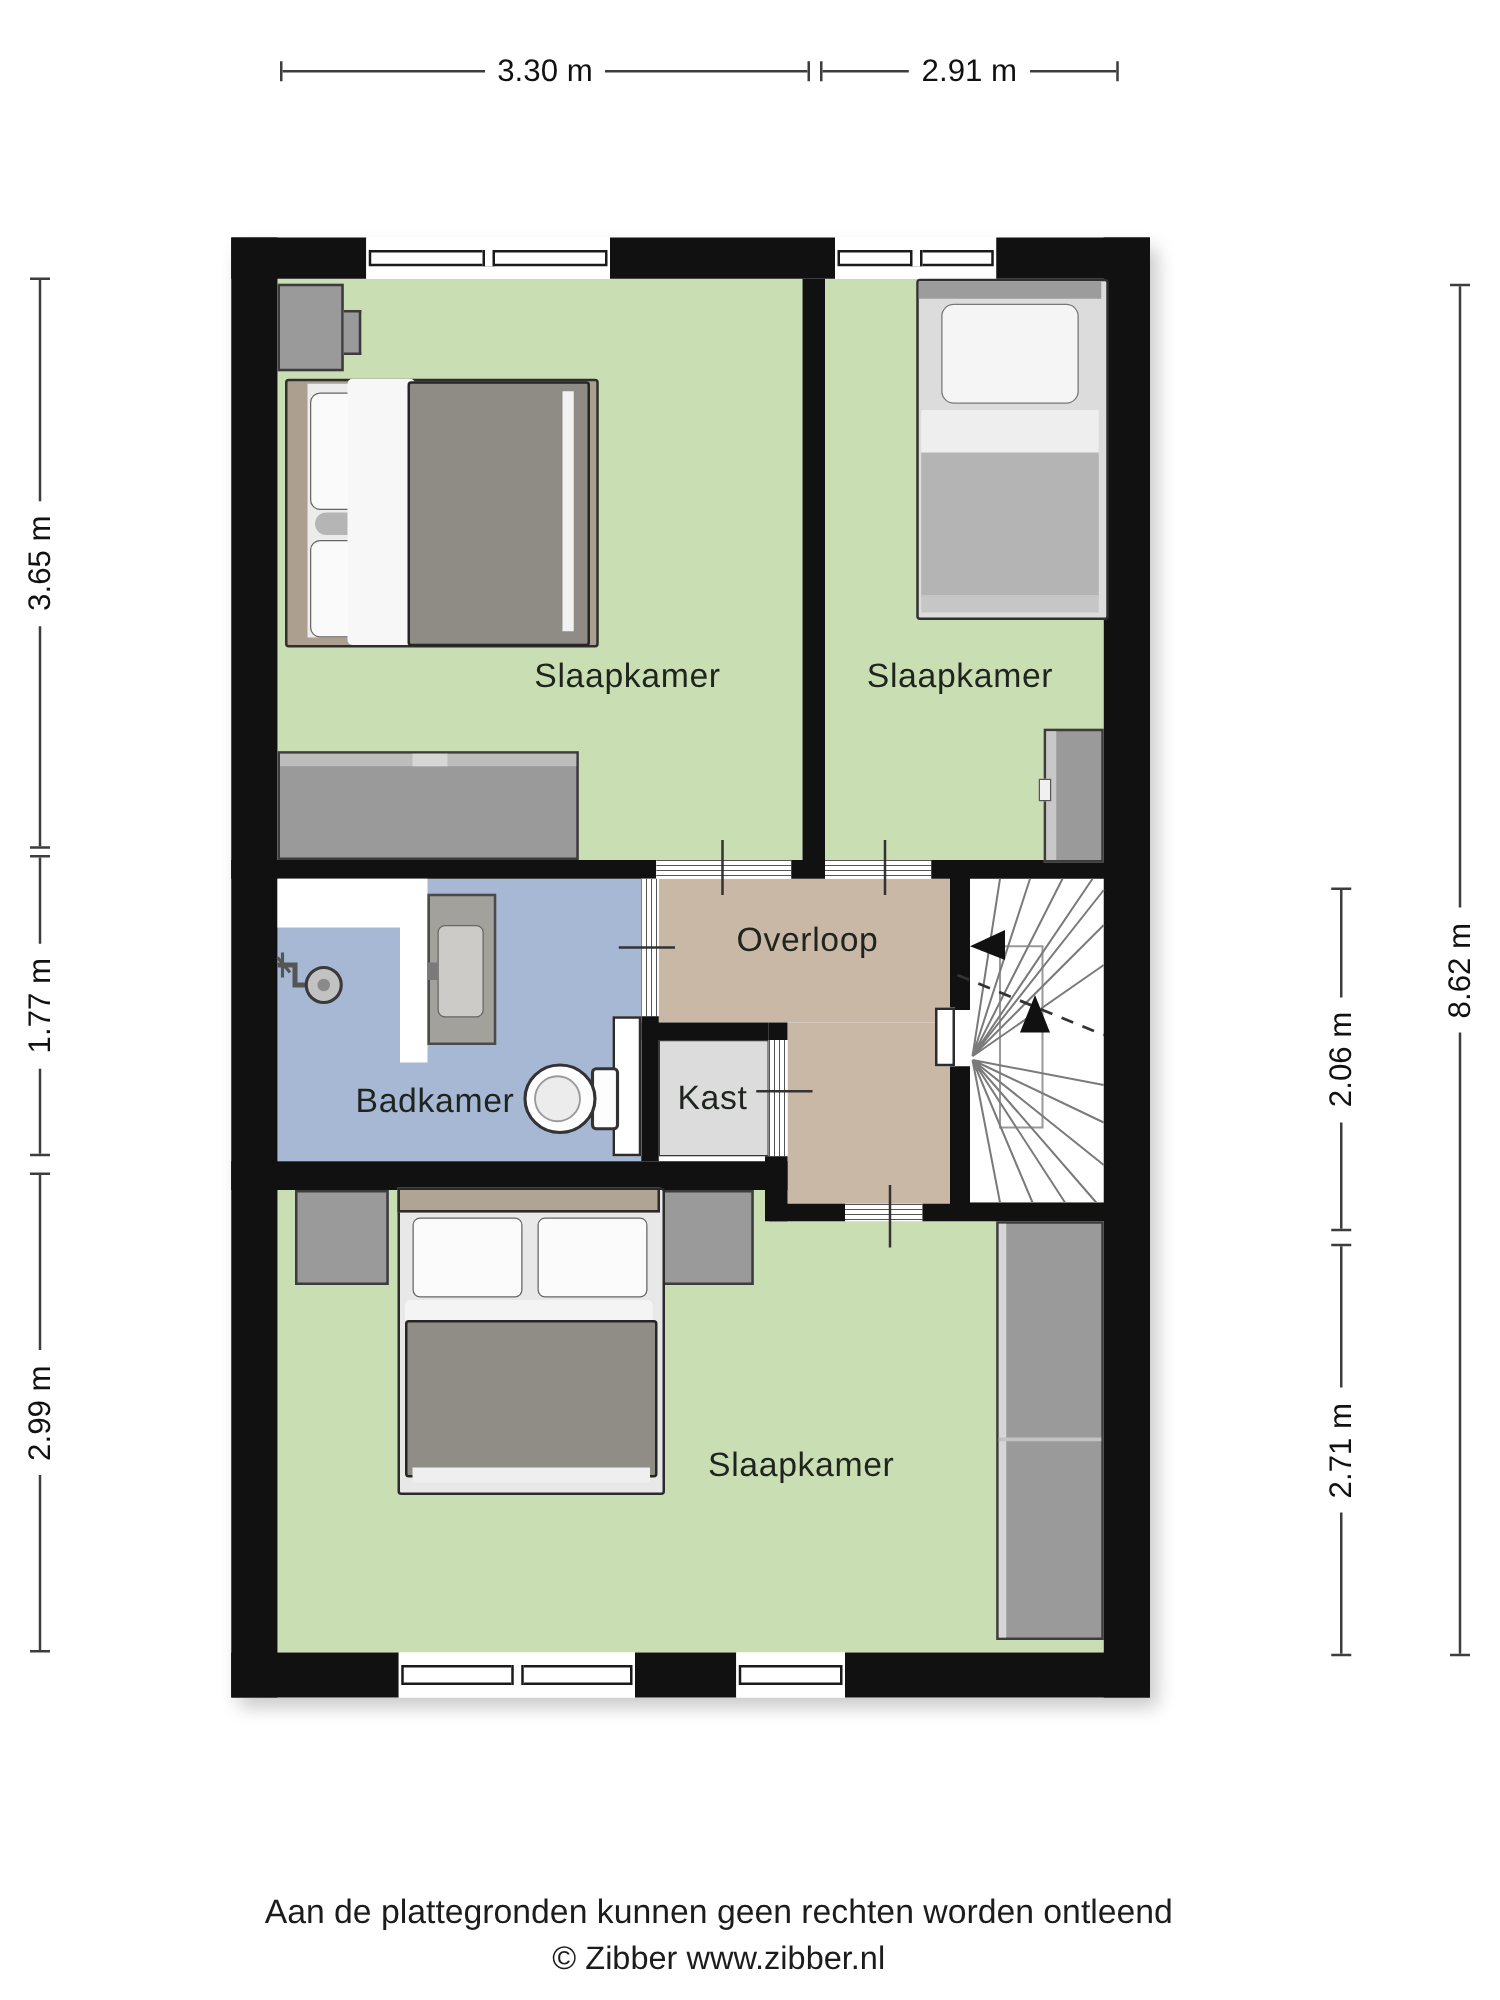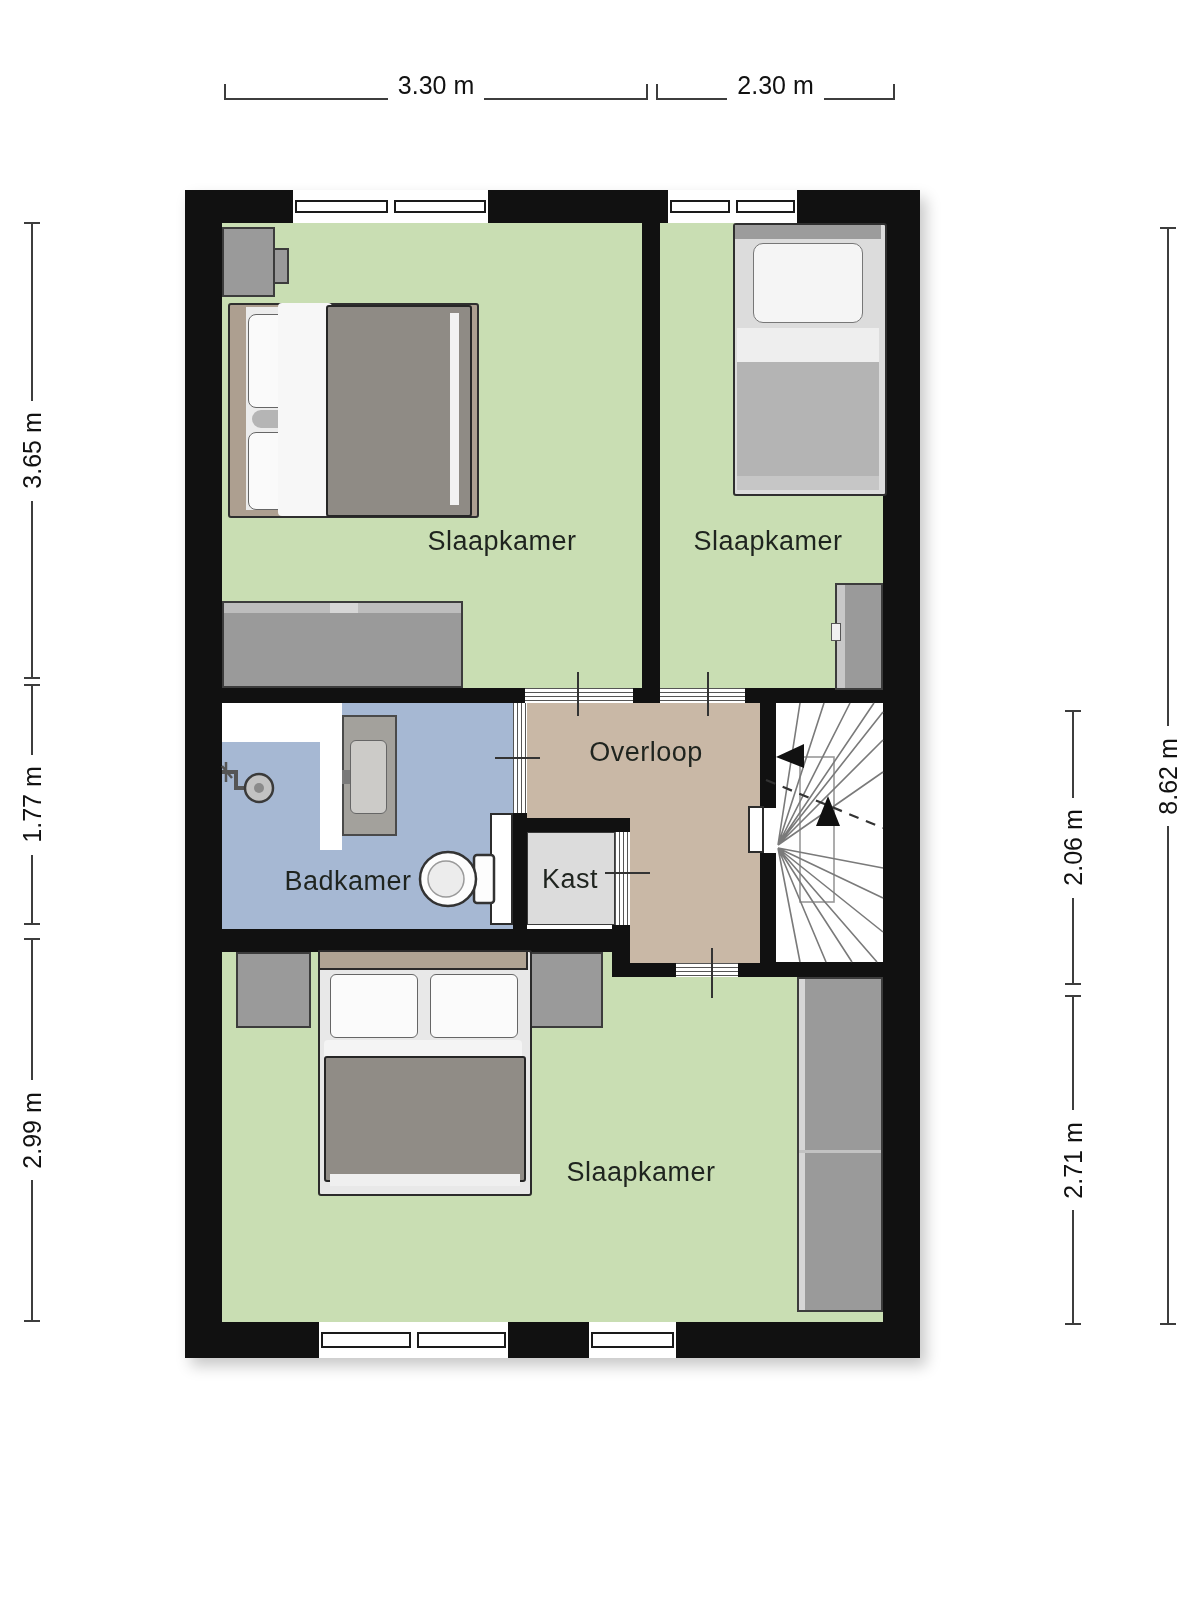--- a/index.html
+++ b/index.html
@@ -17,21 +17,21 @@
   .window .pane{position:absolute;left:2px;right:2px;top:10px;bottom:10px;border:2px solid #1a1a1a;background:#fff;box-sizing:border-box;}
   .window .mull{position:absolute;top:10px;bottom:10px;left:50%;width:10px;margin-left:-5px;border-left:2px solid #1a1a1a;border-right:2px solid #1a1a1a;background:#fff;box-sizing:border-box;}
   .door-h{position:absolute;background:#fff;background-image:repeating-linear-gradient(to bottom,#555 0 1px,transparent 1px 4px);}
   .door-v{position:absolute;background:#fff;background-image:repeating-linear-gradient(to right,#555 0 1px,transparent 1px 4px);}
   .leaf{position:absolute;background:#fff;border:2px solid #2c2c2c;box-sizing:border-box;}
   .furn{position:absolute;background:var(--furniture,#9a9a9a);border:2px solid #3c3c3c;box-sizing:border-box;}
   .furn-plain{position:absolute;}
   .room-label{position:absolute;transform:translate(-50%,-50%);color:var(--label_text,#1f241f);
               font-size:27px;letter-spacing:.5px;white-space:nowrap;}
   
-  .hdim{position:absolute;display:flex;align-items:flex-end;height:30px;color:var(--dim_text,#111);margin-top:28px;}
+  .hdim{position:absolute;display:flex;align-items:center;height:30px;color:var(--dim_text,#111);}
   .hdim .seg{flex:1;height:2px;background:#3d3d3d;}
   .hdim .tick{width:2px;height:16px;background:#3d3d3d;}
   .hdim .lbl{padding:0 10px;font-size:25px;white-space:nowrap;}
   .vdim{position:absolute;display:flex;flex-direction:column;align-items:center;width:30px;color:var(--dim_text,#111);}
   .vdim .seg{flex:1;width:2px;background:#3d3d3d;}
   .vdim .tick{height:2px;width:16px;background:#3d3d3d;}
   .vdim .lblbox{height:100px;width:30px;display:flex;align-items:center;justify-content:center;}
   .vdim .lbl{transform:rotate(-90deg);font-size:25px;white-space:nowrap;}
   .footer{position:absolute;left:0;width:1150px;text-align:center;color:#1c1c1c;}
   .footer .l1{font-size:27px;}
@@ -46,21 +46,21 @@
   <div class="hdim" style="left:224px;top:42px;width:424px;">
     <span class="tick"></span>
       <span class="seg"></span>
     <span class="lbl">3.30 m</span>
     <span class="seg"></span>
       <span class="tick"></span>
   </div>
   <div class="hdim" style="left:656px;top:42px;width:239px;">
     <span class="tick"></span>
       <span class="seg"></span>
-    <span class="lbl">2.30 m</span>
+    <span class="lbl">2.91 m</span>
     <span class="seg"></span>
       <span class="tick"></span>
   </div>
 
   <div class="vdim" style="left:17px;top:222px;height:457px;">
     <span class="tick"></span>
       <span class="seg"></span>
     <span class="lblbox">
         <span class="lbl">3.65 m</span>
       </span>
@@ -254,14 +254,18 @@
     </g>
   </svg>
 
   <div class="room-label" style="left:502px;top:541px;">Slaapkamer</div>
   <div class="room-label" style="left:768px;top:541px;">Slaapkamer</div>
   <div class="room-label" style="left:348px;top:881px;">Badkamer</div>
   <div class="room-label" style="left:646px;top:752px;">Overloop</div>
   <div class="room-label" style="left:570px;top:879px;">Kast</div>
   <div class="room-label" style="left:641px;top:1172px;">Slaapkamer</div>
 
+  <div class="footer" style="top:1514px;">
+    <div class="l1">Aan de plattegronden kunnen geen rechten worden ontleend</div>
+    <div class="l2">© Zibber www.zibber.nl</div>
+  </div>
 
 </div>
 
 </body></html>

